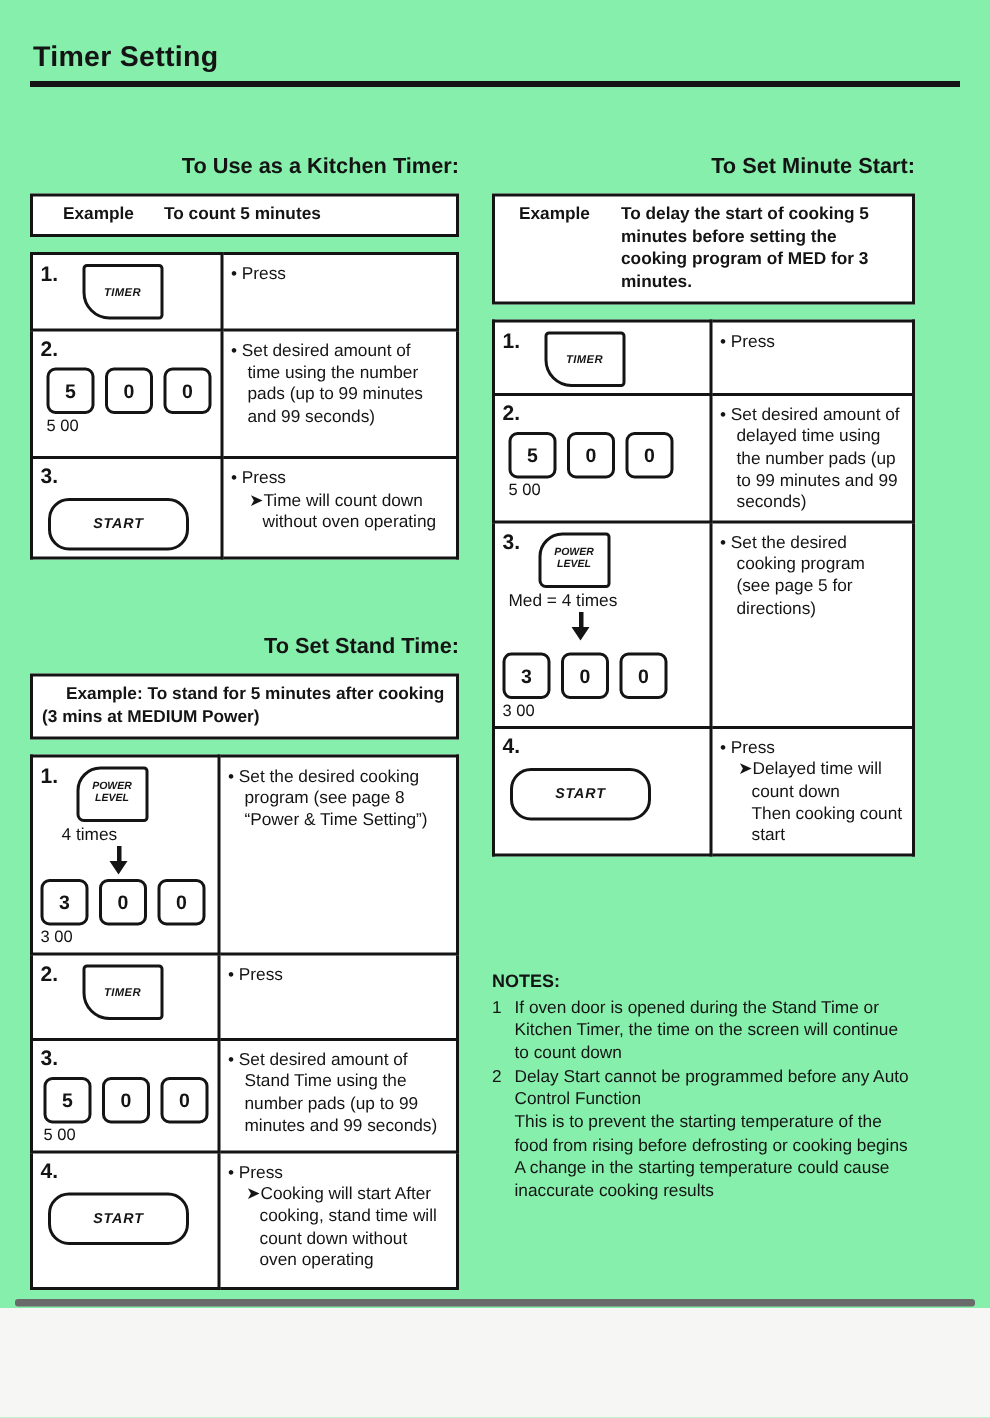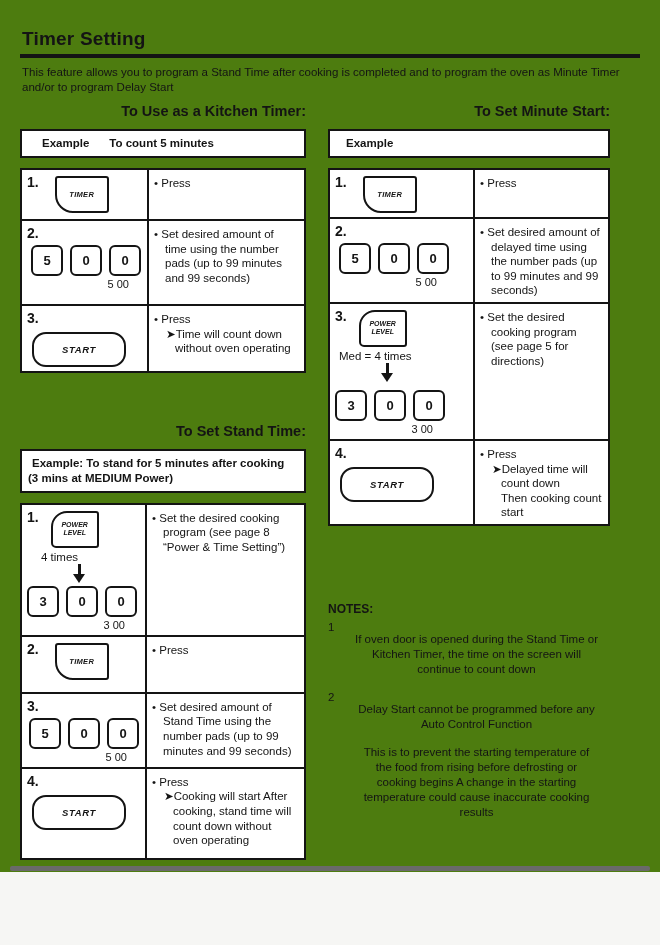--- a/index.html
+++ b/index.html
@@ -6,21 +6,21 @@
   body {
     width:660px; height:945px;
     background:#f6f6f4;
     font-family:"Liberation Sans", sans-serif;
     color:#141414;
     -webkit-font-smoothing:antialiased;
   }
   .page {
     position:relative;
     width:660px; height:872px;
-    background:#4d7c0f;
+    background:#86efac;
     overflow:hidden;
     text-decoration:underline;
   }
 
   
   .page-title {
     position:absolute; left:22px; top:28px;
     font-size:19px; font-weight:bold; letter-spacing:0.2px;
   }
   .title-rule {
@@ -91,21 +91,21 @@
   }
 
   .pads-block { margin-top:3px; }
   .pads-row { display:flex; gap:7px; }
   .pad {
     width:28px; height:27px; flex:none;
     border:2px solid #141414; border-radius:6px;
     display:flex; align-items:center; justify-content:center;
     font-weight:bold; font-size:13px; background:#fff;
   }
-  .pads-caption { font-size:11px; text-align:right; width:98px; margin-top:2px; }
+  .pads-caption { font-size:11px; text-align:left; width:98px; margin-top:2px; }
 
   .presses-label { font-size:11.5px; margin:3px 0 1px 14px; }
   .arrow-down { margin-left:46px; width:12px; display:flex; flex-direction:column; align-items:center; }
   .arrow-down .stem { width:3px; height:10px; background:#141414; }
   .arrow-down .head {
     width:0; height:0;
     border-left:6px solid transparent; border-right:6px solid transparent;
     border-top:9px solid #141414;
   }
 
@@ -113,21 +113,21 @@
   .line-bullet { padding-left:11px; text-indent:-11px; }
   .line-result { padding-left:21px; text-indent:-9px; }
   .line-cont   { padding-left:21px; }
 
   
   .notes { margin-top:76px; font-size:11.5px; line-height:1.32; }
   .notes-heading { font-weight:bold; font-size:12px; margin-bottom:2px; }
   .note-item { display:flex; margin-bottom:1px; }
   .note-num { width:15px; flex:none; }
   .note-body { flex:1; }
-  .note-para { margin:12px;text-align:center; }
+  .note-para { margin:0; }
 
   
   .page-number {
     position:absolute; left:0; top:918px; width:660px;
     text-align:center; font-weight:bold; font-size:12px;
   }
   .bottom-strip {
     position:absolute; left:10px; right:10px; bottom:1px;
     height:5px; background:#6a6a6a; border-radius:2px;
   }
@@ -135,21 +135,20 @@
   
   .gap-stand { margin-top:50px; }
 </style>
 </head>
 <body>
 
 <div class="page">
 
   <div class="page-title">Timer Setting</div>
   <div class="title-rule"></div>
-  <div class="intro">This feature allows you to program a Stand Time after cooking is completed and to program the oven as Minute Timer and/or to program Delay Start</div>
 
   <div class="col-left">
 
     <div class="section-heading">To Use as a Kitchen Timer:</div>
 
     <div class="example-box">
       <div class="example-inline">
         <span>Example</span>
         <span>To count 5 minutes</span>
       </div>
@@ -193,21 +192,21 @@
           <div class="line-bullet">• Press</div>
           <div class="line-result">➤Time will count down without oven operating</div>
         </td>
       </tr>
     </tbody>
       </table>
 
     <div class="section-heading gap-stand">To Set Stand Time:</div>
 
     <div class="example-box">
-      <div style="padding-left:4px;">Example:  To stand for 5 minutes after cooking</div>
+      <div style="padding-left:4px;margin-left:12px;">Example:  To stand for 5 minutes after cooking</div>
       <div class="example-center-line2">(3 mins  at MEDIUM Power)</div>
     </div>
 
     <table class="steps">
       <tbody>
           <tr>
         <td class="c1" height="92">
           <div class="cell-head tight">
             <span class="step-num">1.</span>
             <div class="btn-power">POWER
@@ -272,20 +271,21 @@
       </table>
   </div>
 
   <div class="col-right">
 
     <div class="section-heading">To Set Minute Start:</div>
 
     <div class="example-box">
       <div class="example-flex">
         <span class="ex-label">Example</span>
+        <span class="ex-text">To delay the start of cooking 5 minutes before setting the cooking program of MED  for 3 minutes.</span>
       </div>
     </div>
 
     <table class="steps">
       <tbody>
           <tr>
         <td class="c1-wide" height="40">
           <div class="cell-head">
             <span class="step-num">1.</span>
             <div class="btn-timer">TIMER</div>

